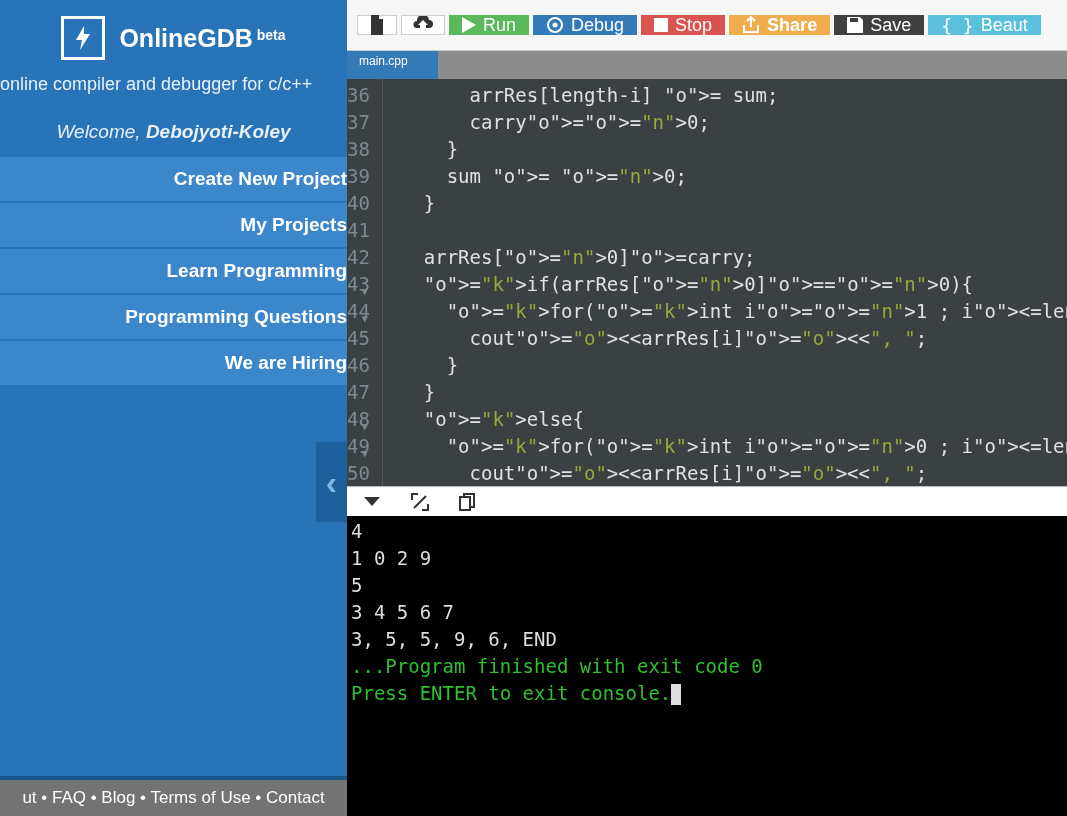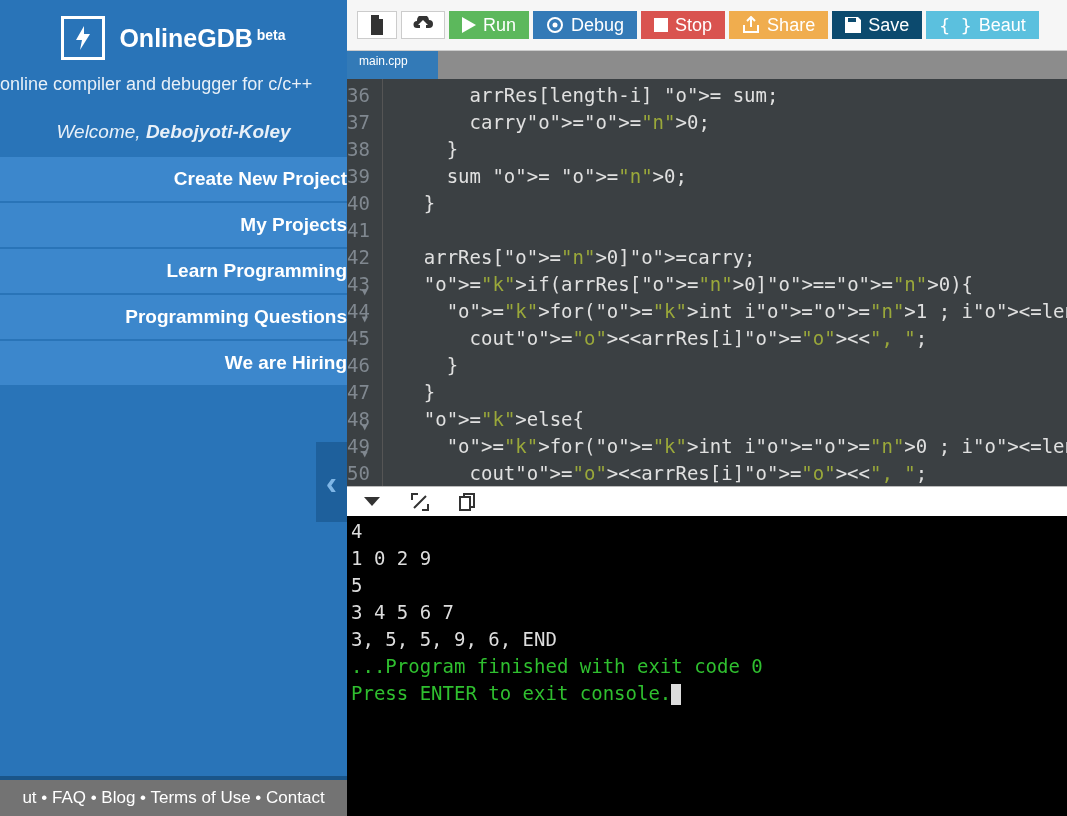--- a/index.html
+++ b/index.html
@@ -15,23 +15,23 @@
 .menu { margin-top:14px; }
 .menu-item { background:#3c87cc; border-bottom:2px solid #2974b8; padding:11px 0; text-align:right; font-size:19px; font-weight:bold; cursor:pointer; }
 .badge-new { background:#e74c3c; color:#fff; font-size:13px; padding:2px 7px; border-radius:3px; margin-left:6px; font-weight:bold; }
 .footer-links { position:absolute; bottom:0; left:0; width:347px; background:#737373; border-top:4px solid #1a5589; color:#fff; font-size:17px; padding:8px 16px; text-align:center; white-space:nowrap; }
 
 .collapse-tab { position:absolute; left:316px; top:442px; width:31px; height:80px; background:#1e609c; display:flex; align-items:center; justify-content:center; cursor:pointer; z-index:5; }
 .collapse-tab span { color:#7fb6e6; font-size:34px; font-weight:bold; }
 
 .main { position:absolute; left:347px; top:0; width:720px; height:816px; background:#fff; display:flex; flex-direction:column; }
 .toolbar { height:51px; background:#f6f6f6; border-bottom:1px solid #ccc; display:flex; align-items:center; padding-left:10px; gap:4px; }
-.tbtn { height:28px; padding:0 13px; display:flex; align-items:center; gap:7px; color:#fff; font-size:18px; border-radius:0; cursor:pointer; border:none; font-weight:500; }
+.tbtn { height:20px; padding:0 13px; display:flex; align-items:center; gap:7px; color:#fff; font-size:18px; border-radius:0; cursor:pointer; border:none; font-weight:500; }
 .tbtn.white { background:#fff; border:1px solid #ccc; color:#333; padding:0 11px; }
-.tbtn.green{background:#5cb85c;} .tbtn.blue{background:#337ab7;} .tbtn.red{background:#d9534f;} .tbtn.orange{background:#f0ad4e;} .tbtn.cyan{background:#5bc0de;} .tbtn.save{background:#0c4a6e;}
+.tbtn.green{background:#5cb85c;} .tbtn.blue{background:#337ab7;} .tbtn.red{background:#d9534f;} .tbtn.orange{background:#f0ad4e;font-weight:bold;} .tbtn.cyan{background:#5bc0de;} .tbtn.save{background:#404040;}
 
 .tabbar { height:28px; background:#8c8c8c; display:flex; }
 .tab { background:#337ab7; color:#ffffff; padding:3px 30px 3px 12px; font-size:12px; position:relative; }
 
 .editor { flex:0 0 407px; background:#3b4043; display:flex; font-family:'Consolas','Menlo',monospace; font-size:19px; line-height:27px; overflow:hidden; }
 .gutter { width:70px; background:#3b4043; color:#808890; text-align:right; padding:3px 12px 0 0; border-right:1px solid #555; }
 .gutter .ln { height:27px; position:relative; }
 .code { padding:3px 0 0 18px; color:#e0e0e0; white-space:pre; }
 .code .row { height:27px; } .s{color:#9aa83a;}
 .fold{ position:absolute; right:2px; top:7px; color:#808890; font-size:10px; }

